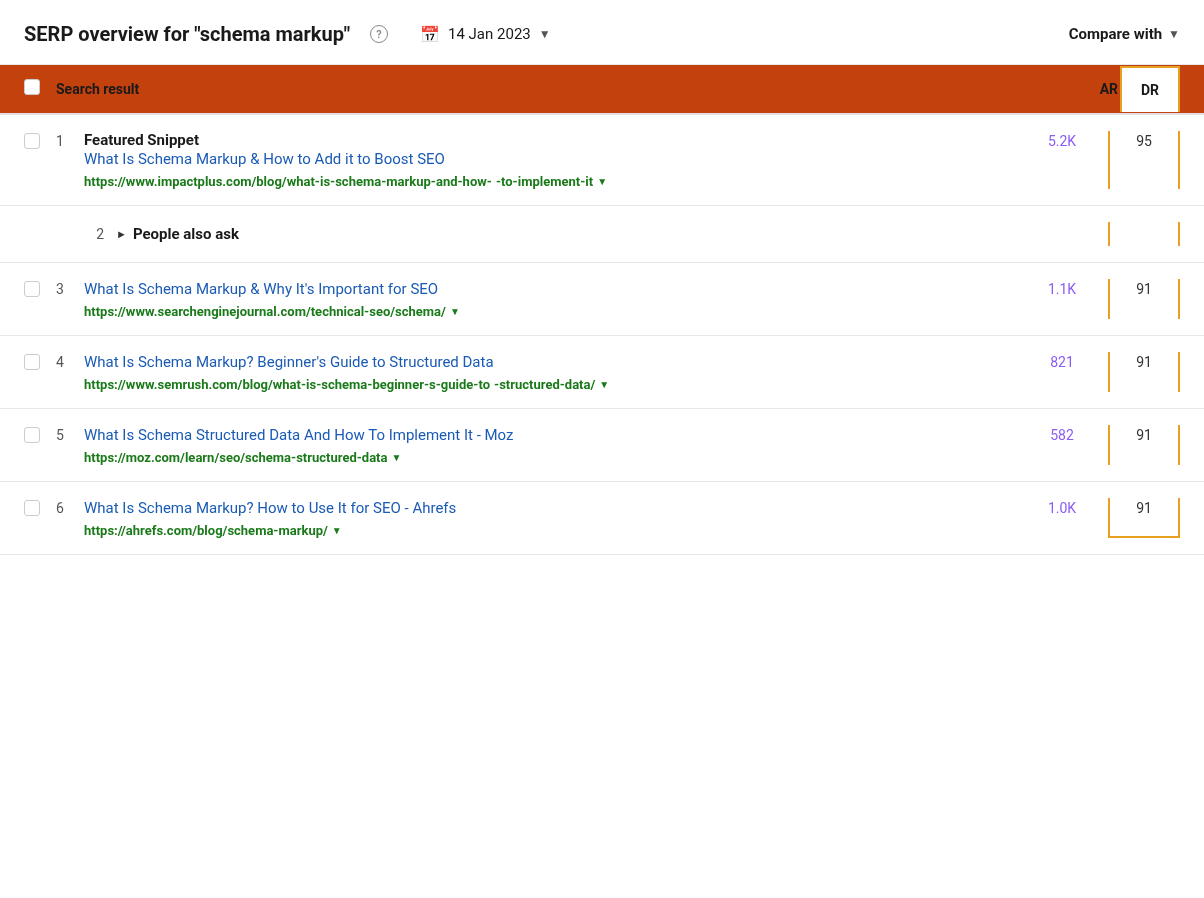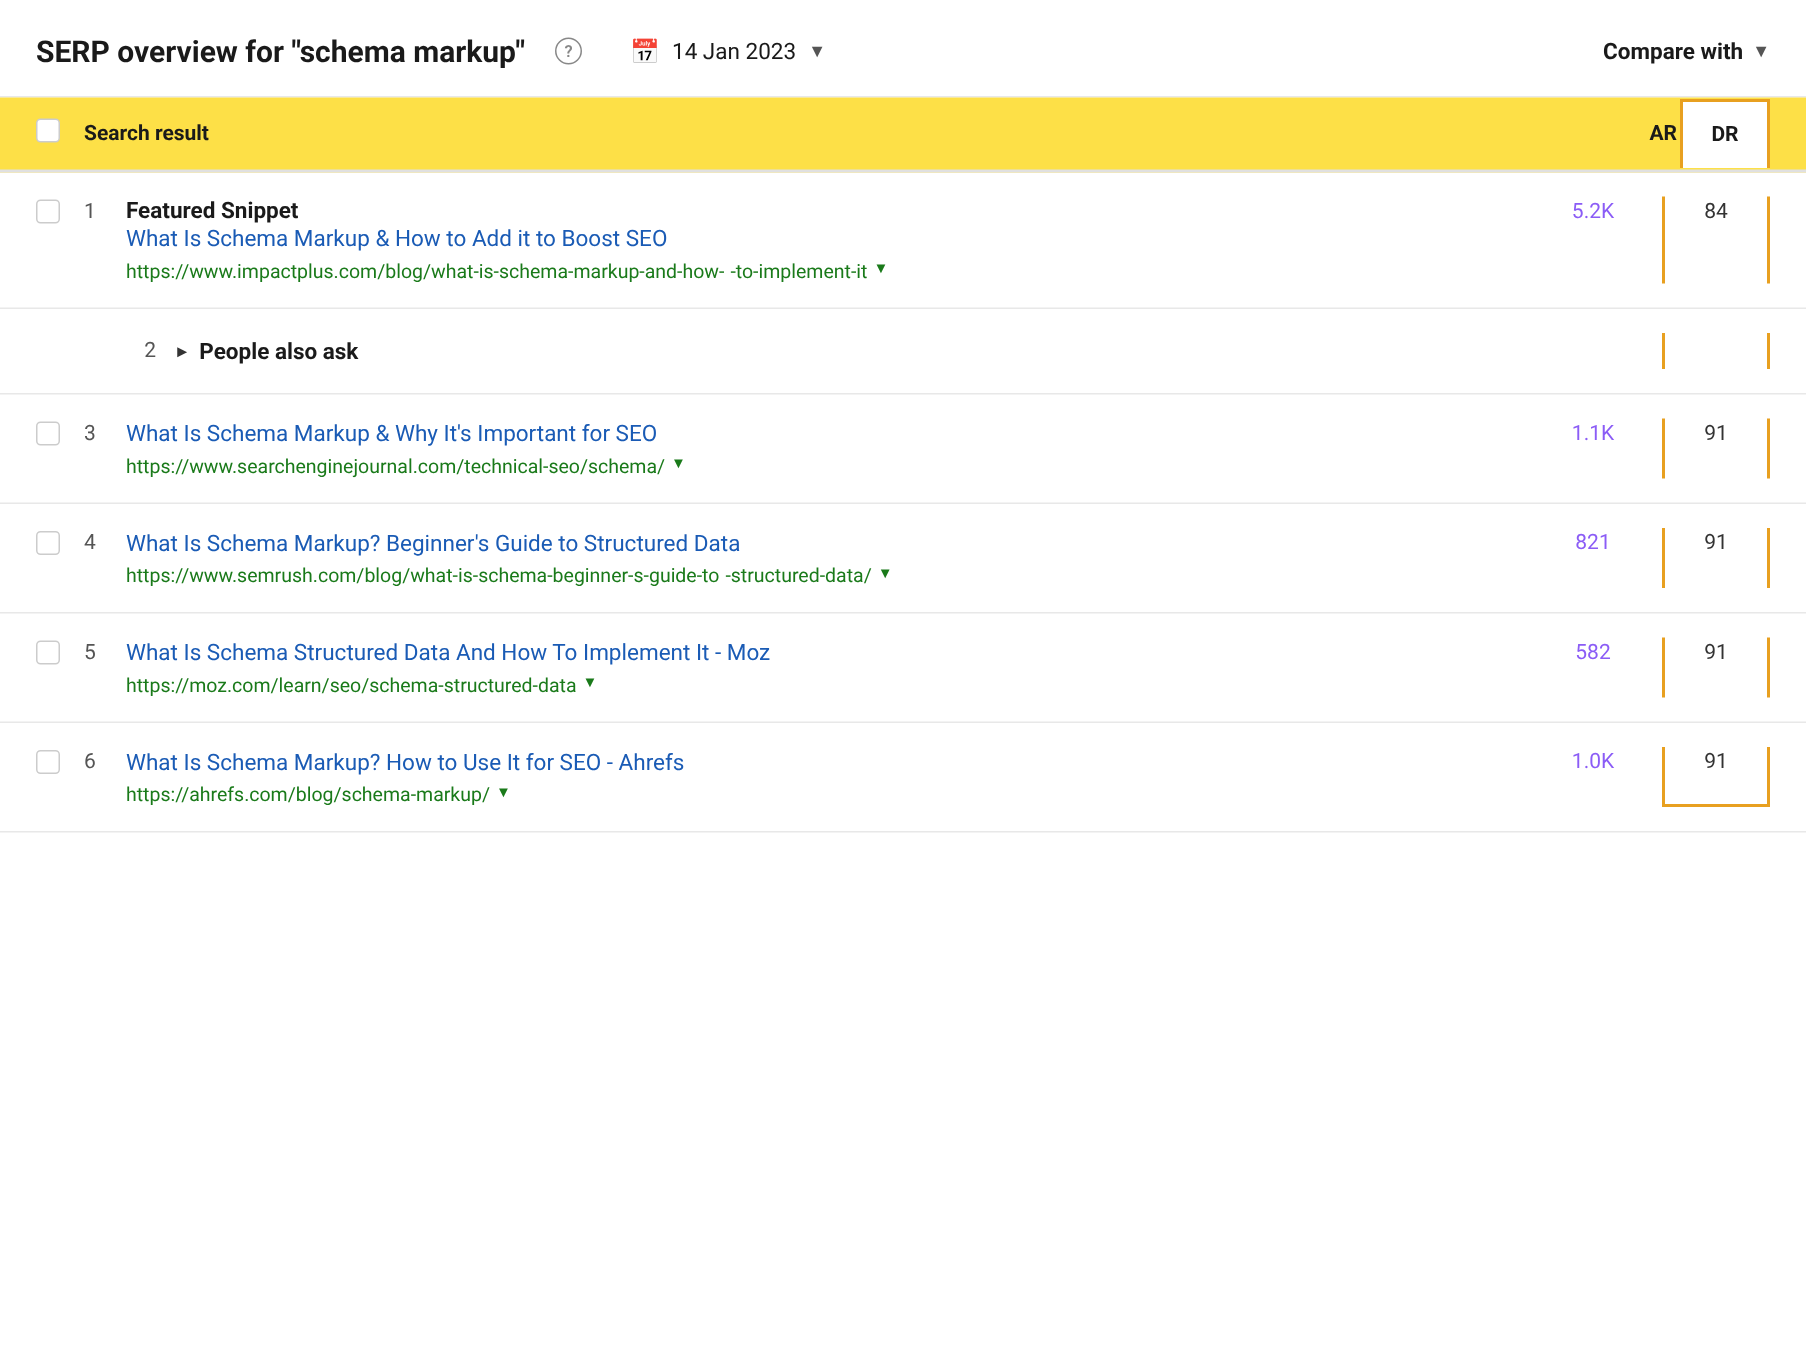--- a/index.html
+++ b/index.html
@@ -84,21 +84,21 @@
     
     .table-container {
       width: 100%;
     }
 
     .table-header {
       display: flex;
       align-items: center;
       padding: 14px 24px;
       border-bottom: 2px solid #e0e0e0;
-      background: #fde047;
+      background: #c2410c;
     }
 
     .th-checkbox {
       width: 32px;
       flex-shrink: 0;
     }
 
     .th-search-result {
       flex: 1;
       font-weight: 700;
@@ -202,22 +202,24 @@
       text-decoration: none;
       display: block;
       margin-bottom: 4px;
       line-height: 1.4;
     }
 
     .result-url {
       color: #1a7a1a;
       font-size: 13px;
       display: flex;
+      align-items: center;
       gap: 4px;
       flex-wrap: wrap;
+      font-weight: bold;
     }
 
     .people-also-ask-row {
       display: flex;
       align-items: center;
       padding: 16px 24px;
       border-bottom: 1px solid #e8e8e8;
     }
 
     .paa-number {
@@ -302,21 +304,21 @@
           <span class="snippet-label">Featured Snippet</span>
         </div>
         <a class="result-link">What Is Schema Markup &amp; How to Add it to Boost SEO</a>
         <div class="result-url">
           <span>https://www.impactplus.com/blog/what-is-schema-markup-and-how-</span>
           <span>-to-implement-it</span>
           <span class="url-arrow">▼</span>
         </div>
       </div>
       <div class="row-ar">5.2K</div>
-      <div class="row-dr">84</div>
+      <div class="row-dr">95</div>
     </div>
 
     <div class="people-also-ask-row">
       <div style="width:32px; flex-shrink:0;"></div>
       <div class="paa-number">2</div>
       <span class="paa-triangle">►</span>
       <span class="paa-label">People also ask</span>
       <div style="flex:1;"></div>
       <div style="width:80px;"></div>
       <div class="row-dr" style="min-height:24px;"></div>

